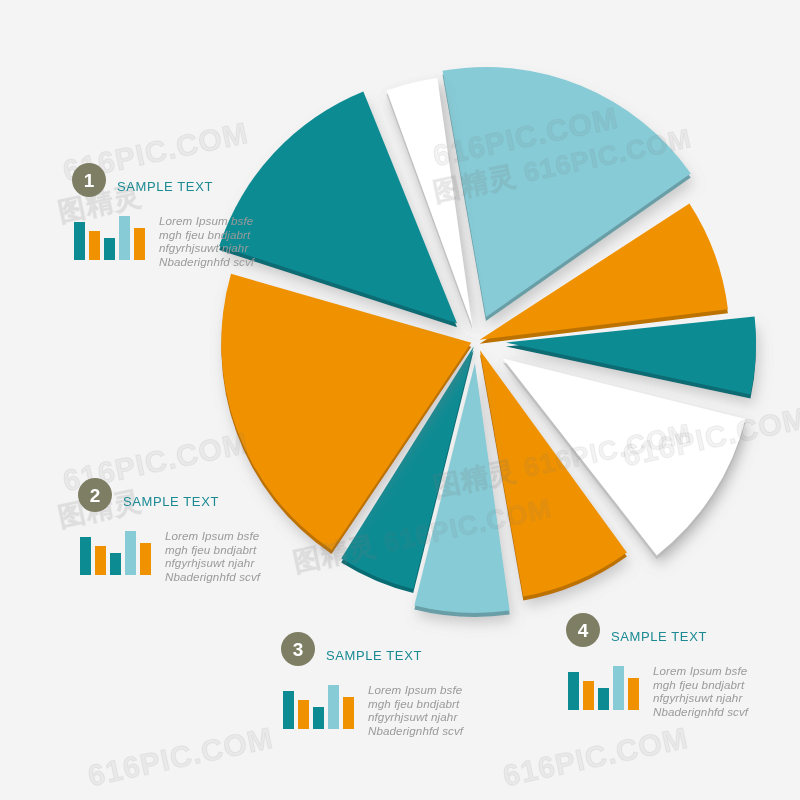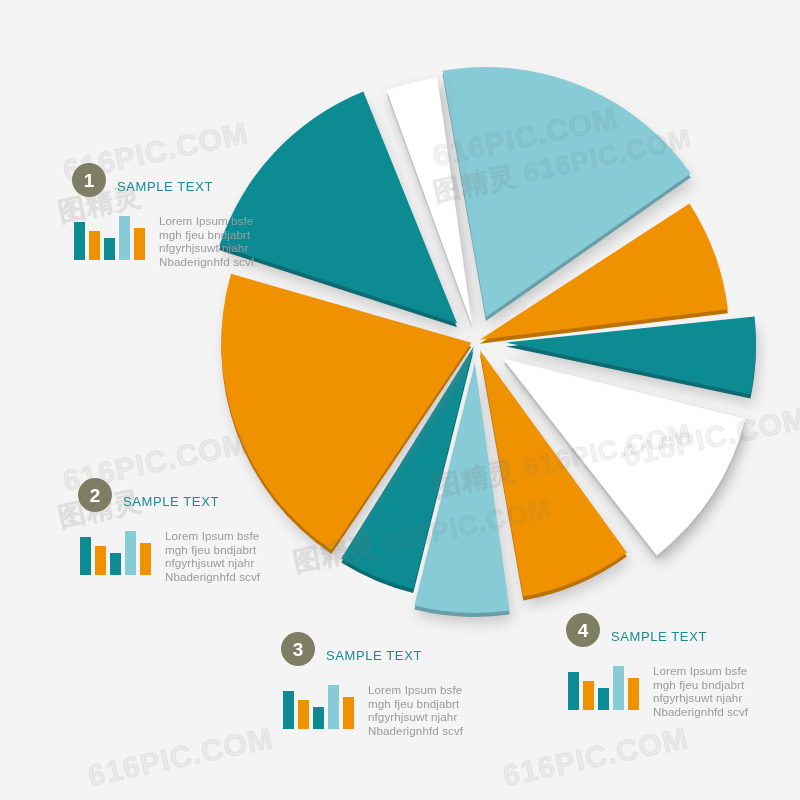--- a/index.html
+++ b/index.html
@@ -78,20 +78,21 @@
     letter-spacing: 0.6px;
     font-weight: normal;
     white-space: nowrap;
     margin-top: 13px;
   }
   .info-body {
     display: flex;
     align-items: flex-start;
     gap: 14px;
     margin-top: 17px;
+    font-style: italic;
   }
   .minichart {
     display: flex;
     align-items: flex-end;
     gap: 4px;
     height: 46px;
     flex: 0 0 auto;
   }
   .minichart .bar {
     width: 11px;

